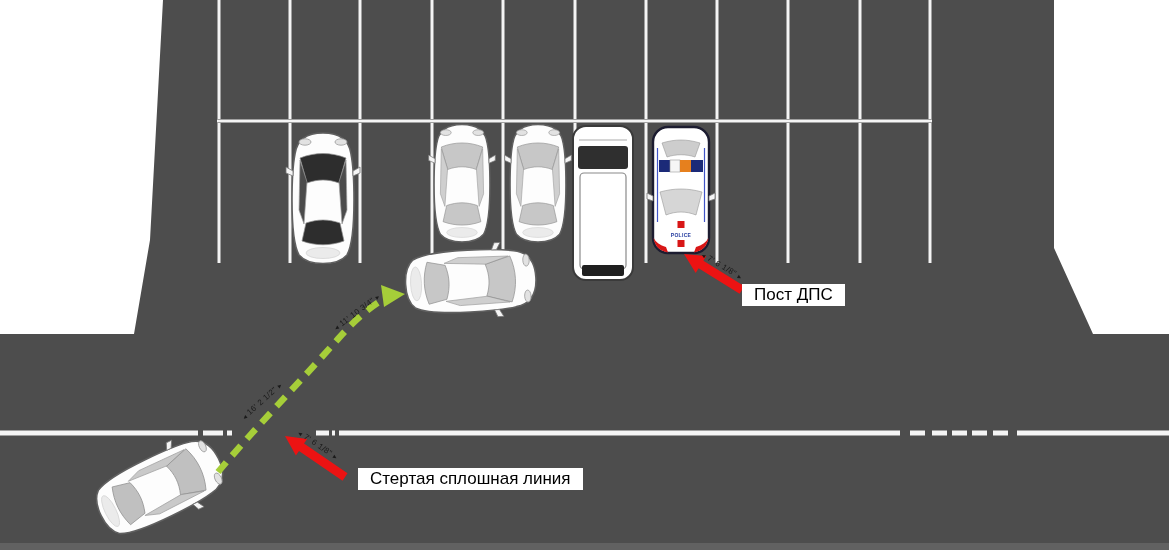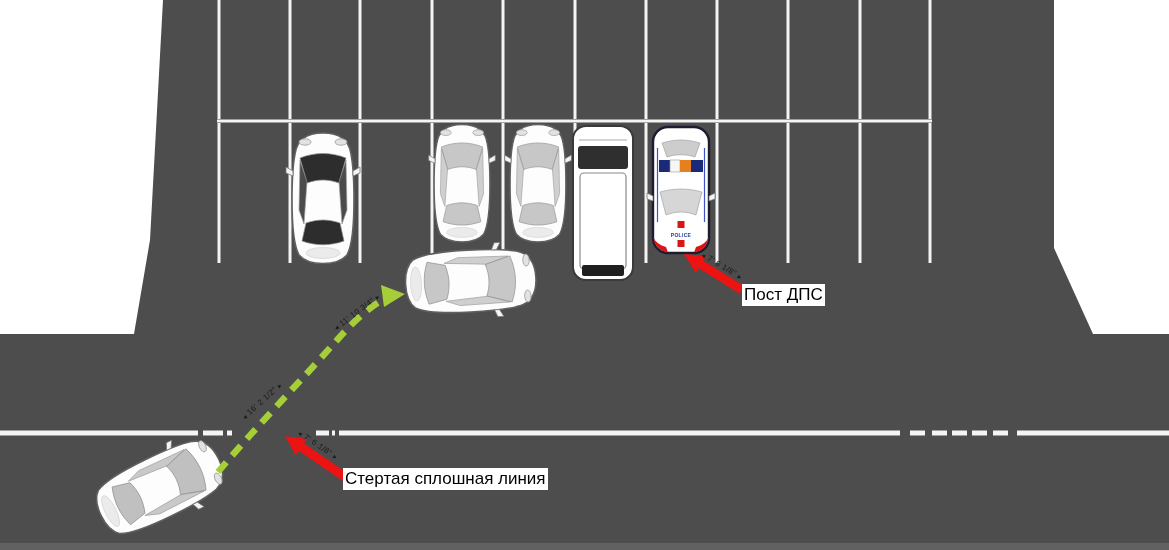--- a/index.html
+++ b/index.html
@@ -27,21 +27,21 @@
   .pblue{stroke:#4054c8;stroke-width:1.2;fill:none;}
   .pglassr{fill:#cdcdcd;stroke:#999;stroke-width:.6;}
   .pglassf{fill:#d6d6d6;stroke:#999;stroke-width:.6;}
   .pnavy{fill:var(--navy);}
   .pwhite{fill:#f6f6f6;stroke:#999;stroke-width:.6;}
   .porange{fill:var(--orange);}
   .pred{fill:var(--police_red);}
   .ptext{font:bold 5px "Liberation Sans",sans-serif;fill:var(--police_blue_text);letter-spacing:.3px;}
   
   .callout{position:absolute;background:var(--label_bg);color:var(--label_text);
-           font-size:17px;line-height:20px;padding:1px 2px;white-space:nowrap;}
+           font-size:17px;line-height:20px;padding:1px 12px;white-space:nowrap;}
   
   .dim{position:absolute;color:var(--dim_text);font-size:8px;white-space:nowrap;
        transform-origin:center;letter-spacing:.4px;}
   .dim::before{content:"\25C4\2009";font-size:6px;}
   .dim::after{content:"\2009\25BA";font-size:6px;}
 </style>
 </head>
 <body>
 
 <div class="stage">
@@ -131,14 +131,14 @@
 
     <polygon points="285,436 307.1,439 304,443.6 347.5,473.3 342.5,480.7 299,451 295.9,455.6" style="fill:var(--red)"></polygon>
   </svg>
 
   <div class="dim" style="left:722px;top:266px;transform:translate(-50%,-50%) rotate(31deg);">7' 6 1/8"</div>
   <div class="dim" style="left:318px;top:445px;transform:translate(-50%,-50%) rotate(34deg);">7' 6 1/8"</div>
   <div class="dim" style="left:262px;top:401px;transform:translate(-50%,-50%) rotate(-42deg);">16' 2 1/2"</div>
   <div class="dim" style="left:357px;top:312px;transform:translate(-50%,-50%) rotate(-37deg);">11' 10 3/4"</div>
 
   <div class="callout" style="left:742px;top:284px;">Пост ДПС</div>
-  <div class="callout" style="left:343px;top:468px;">Стертая сплошная линия</div>
+  <div class="callout" style="left:358px;top:468px;">Стертая сплошная линия</div>
 </div>
 
 </body></html>

